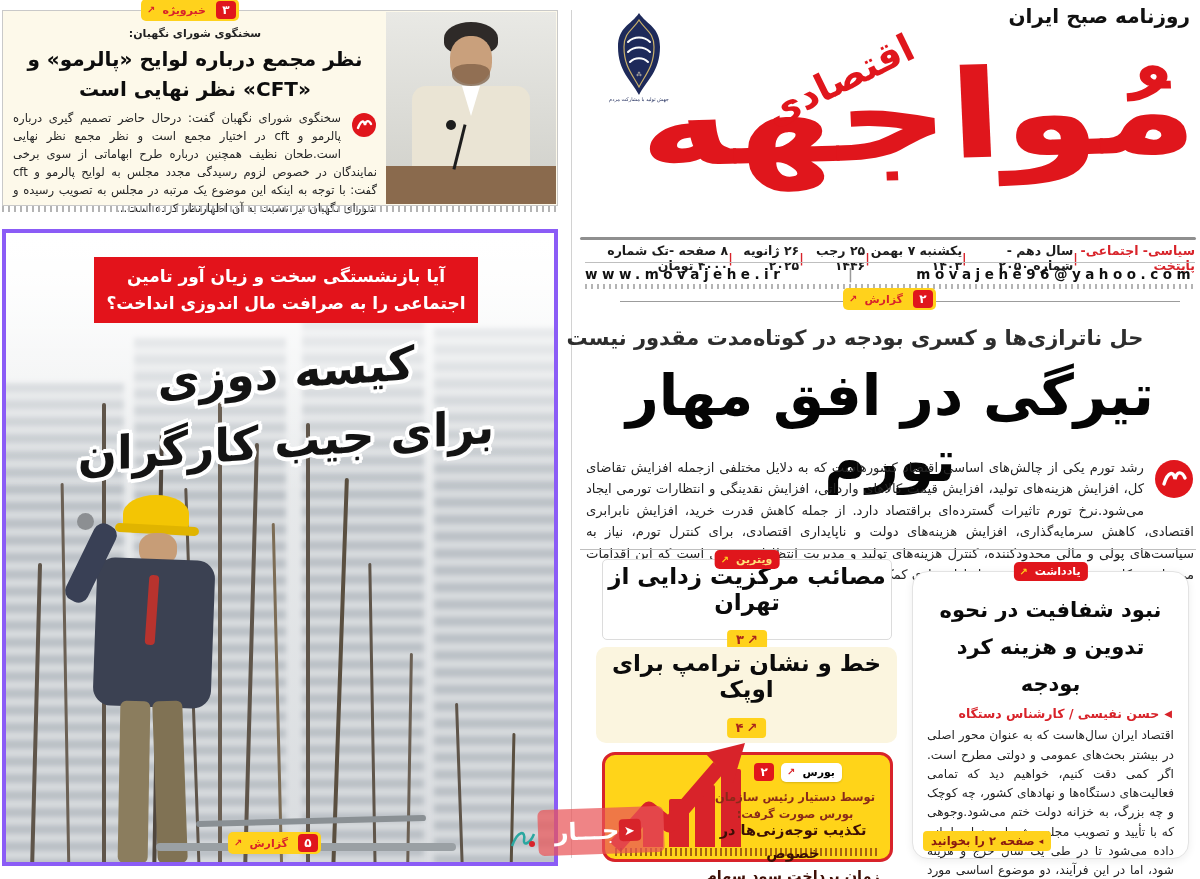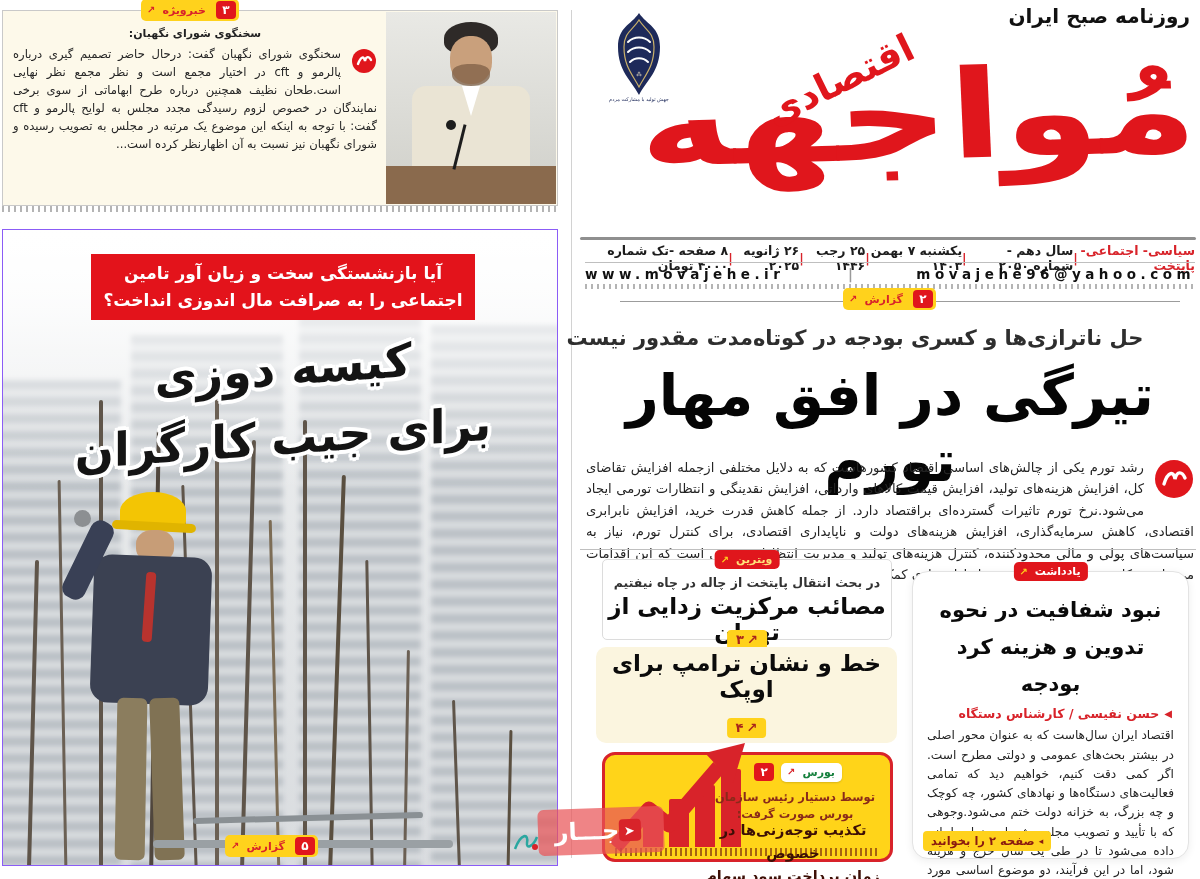--- a/index.html
+++ b/index.html
@@ -17,21 +17,21 @@
   .col-rule{width:1px;background:#d2d2d2;}
 
   
   .pill{display:inline-flex;direction:rtl;align-items:center;border-radius:5px;line-height:1;}
   .pill-yellow{background:#ffd21c;}
   .pill-red{background:#e0161c;}
   .pill-white{background:#ffffff;}
   .pill .txt{font-weight:bold;font-size:11px;padding:4px 7px;}
   .pill-yellow .txt{color:#d8232a;}
   .pill-red .txt{color:#ffe27a;}
-  .pill-white .txt{color:#15803d;text-align:center;}
+  .pill-white .txt{color:#000000;text-align:center;}
   .pill .arrow{font-size:10px;font-weight:bold;padding-left:6px;}
   .pill-yellow .arrow{color:#d8232a;}
   .pill-red .arrow{color:#ffd21c;}
   .pill-white .arrow{color:#d8232a;}
   .num-sq{background:#e0161c;color:#fff;font-weight:bold;font-size:12px;
           min-width:20px;height:18px;display:inline-flex;align-items:center;justify-content:center;
           border-radius:4px;margin:2px 3px;}
   .page-badge{display:inline-flex;align-items:center;gap:3px;background:#ffd21c;border-radius:4px;
               color:#a9251c;font-weight:bold;font-size:13px;padding:2px 9px;line-height:1.2;}
 
@@ -56,21 +56,21 @@
            font-size:13.5px;font-weight:bold;color:#111;letter-spacing:4.5px;}
   .web-sep{color:#9a9a9a;letter-spacing:0;}
 
   
   .lead-kicker{font-size:21px;font-weight:bold;color:#2e2e2e;}
   .lead-headline{font-size:57px;font-weight:bold;color:#050505;letter-spacing:-1px;}
   .lead-body{font-size:13.2px;line-height:1.62;color:#242424;text-align:justify;}
   .mascot{float:right;margin:2px 0 2px 10px;}
 
   
-  .ph-box{left:2px;top:229px;width:556px;height:637px;border:1px solid #8b5cf6;background:#f4f4f3;overflow:hidden;}
+  .ph-box{left:2px;top:229px;width:556px;height:637px;border:4px solid #8b5cf6;background:#f4f4f3;overflow:hidden;}
   .red-kicker{background:#e3131b;color:#fff;font-size:17px;font-weight:bold;line-height:1.6;
               padding:6px 12px;text-align:center;}
   .worker-headline{font-weight:bold;color:#141414;font-size:46px;line-height:1.5;text-align:center;
       transform:rotate(-4deg) skewX(-4deg);
       text-shadow:-3px -3px 0 #fff,3px -3px 0 #fff,-3px 3px 0 #fff,3px 3px 0 #fff,
                   0 -4px 0 #fff,0 4px 0 #fff,-4px 0 0 #fff,4px 0 0 #fff;}
   .bldg{position:absolute;filter:blur(2.5px);opacity:.9;
         background:repeating-linear-gradient(180deg,#b7bdc3 0 9px,#d8dbde 9px 17px);}
   .rod{position:absolute;background:#5f554a;border-radius:2px;}
 
@@ -126,20 +126,21 @@
       <div class="abs" style="left:66px;top:52px;width:38px;height:22px;background:#7e5f46;border-radius:40% 40% 50% 50%;opacity:.75;"></div>
       <div class="abs" style="left:26px;top:74px;width:118px;height:86px;background:#eae4d4;border-radius:14px 14px 0 0;"></div>
       <div class="abs" style="left:76px;top:74px;width:18px;height:30px;background:#fff;clip-path:polygon(0 0,100% 0,50% 100%);"></div>
       <div class="abs" style="left:0;bottom:0;width:100%;height:38px;background:#8a6a4d;"></div>
       <div class="abs" style="left:72px;bottom:34px;width:3px;height:46px;background:#1d1d1d;transform:rotate(14deg);"></div>
       <div class="abs" style="left:60px;bottom:74px;width:10px;height:10px;background:#1d1d1d;border-radius:50%;"></div>
     </div>
 
     <div class="abs rtl" style="left:10px;right:180px;top:16px;bottom:6px;">
       <div class="center sn-kicker">سخنگوی شورای نگهبان:</div>
+      <div class="center sn-headline" style="margin-top:4px;">نظر مجمع درباره لوایح «پالرمو» و «CFT» نظر نهایی است</div>
       <div class="sn-body" style="margin-top:6px;">
         <span class="mascot">
           <svg width="26" height="26" viewBox="0 0 26 26">
               <circle cx="13" cy="13" r="12" fill="#e0161c"></circle>
               <path d="M7 16 C10 8,13 8,14 13 C15 8,18 8,20 12" stroke="#fff" stroke-width="2.4" fill="none" stroke-linecap="round"></path>
             </svg>
         </span>
         <span>سخنگوی شورای نگهبان گفت: درحال حاضر تصمیم گیری درباره پالرمو و cft در اختیار مجمع است و نظر مجمع نظر نهایی است.طحان نظیف همچنین درباره طرح ابهاماتی از سوی برخی نمایندگان در خصوص لزوم رسیدگی مجدد مجلس به لوایح پالرمو و cft گفت: با توجه به اینکه این موضوع یک مرتبه در مجلس به تصویب رسیده و شورای نگهبان نیز نسبت به آن اظهارنظر کرده است...</span>
       </div>
     </div>
@@ -269,21 +270,20 @@
   </div>
   <div class="abs rule-h" style="left:580px;top:549px;width:616px;"></div>
 
   <div class="abs vt-box1">
     <div class="abs" style="left:50%;transform:translateX(-50%);top:-12px;">
       <span class="pill pill-red">
         <span class="txt">ویترین</span>
         <span class="arrow">↗</span>
       </span>
     </div>
-    <div class="vt-kicker rtl center" style="margin-top:15px;">در بحث انتقال پایتخت از چاله در چاه نیفتیم</div>
     <div class="vt-headline rtl center" style="margin-top:3px;">مصائب مرکزیت زدایی از تهران</div>
     <div class="abs" style="left:50%;transform:translateX(-50%);bottom:-11px;">
       <span class="page-badge">
         <span>۳</span>
         <span>↗</span>
       </span>
     </div>
   </div>
 
   <div class="abs vt-box2">

